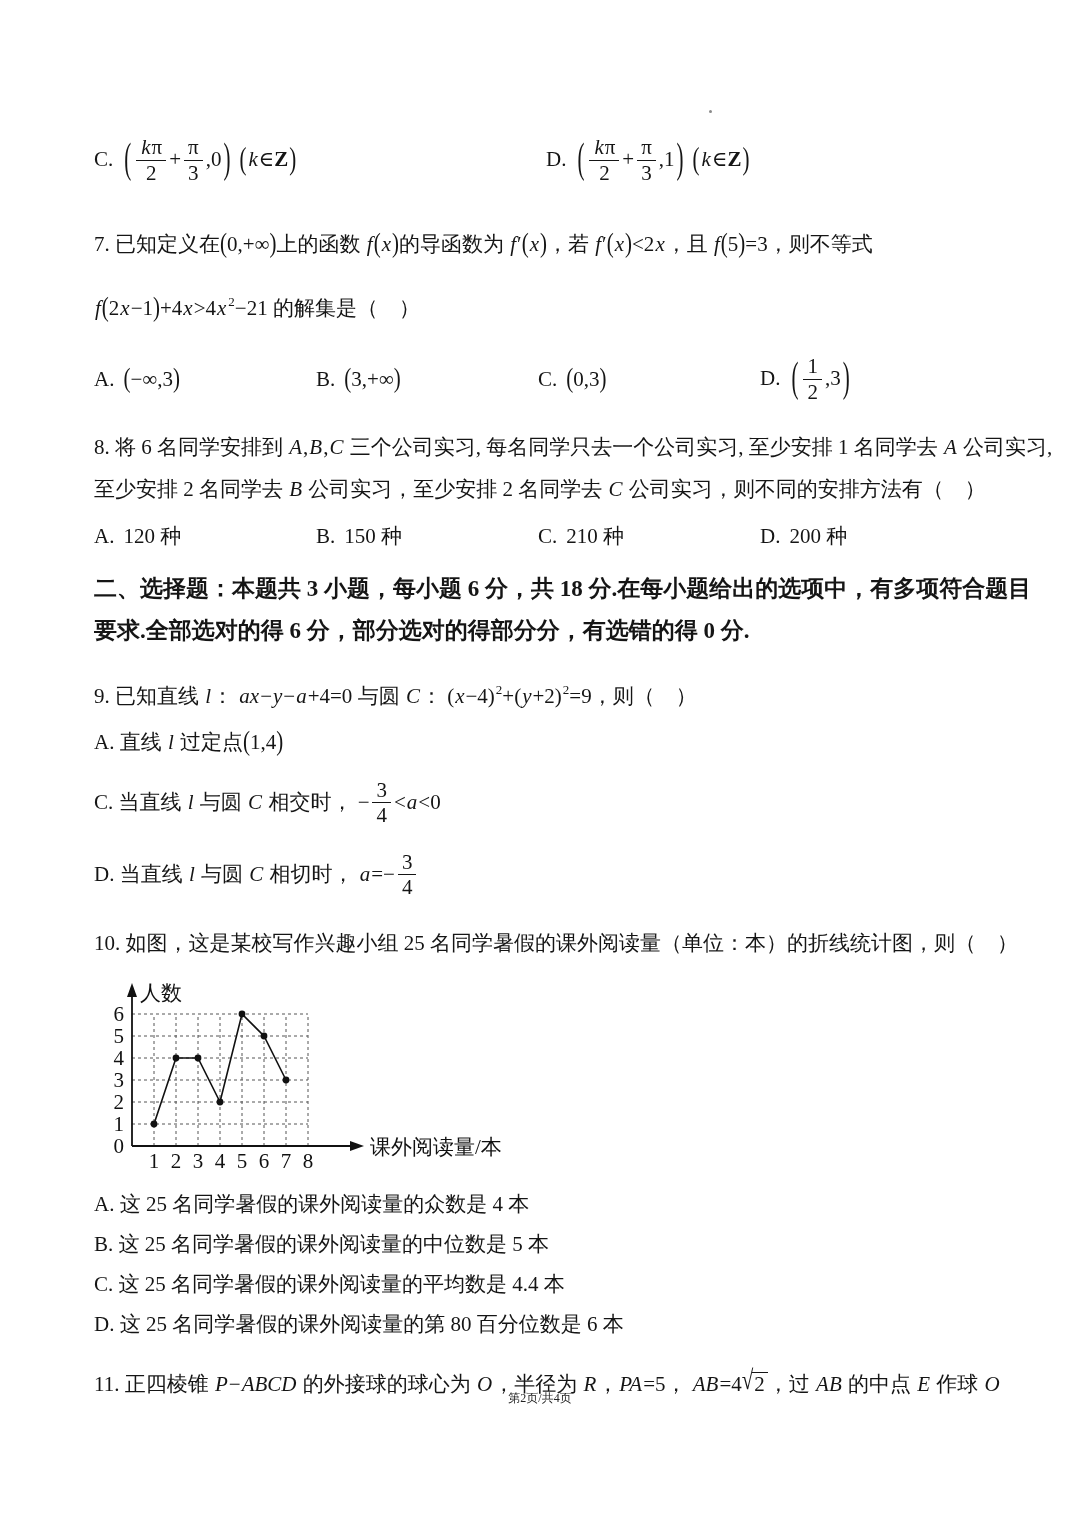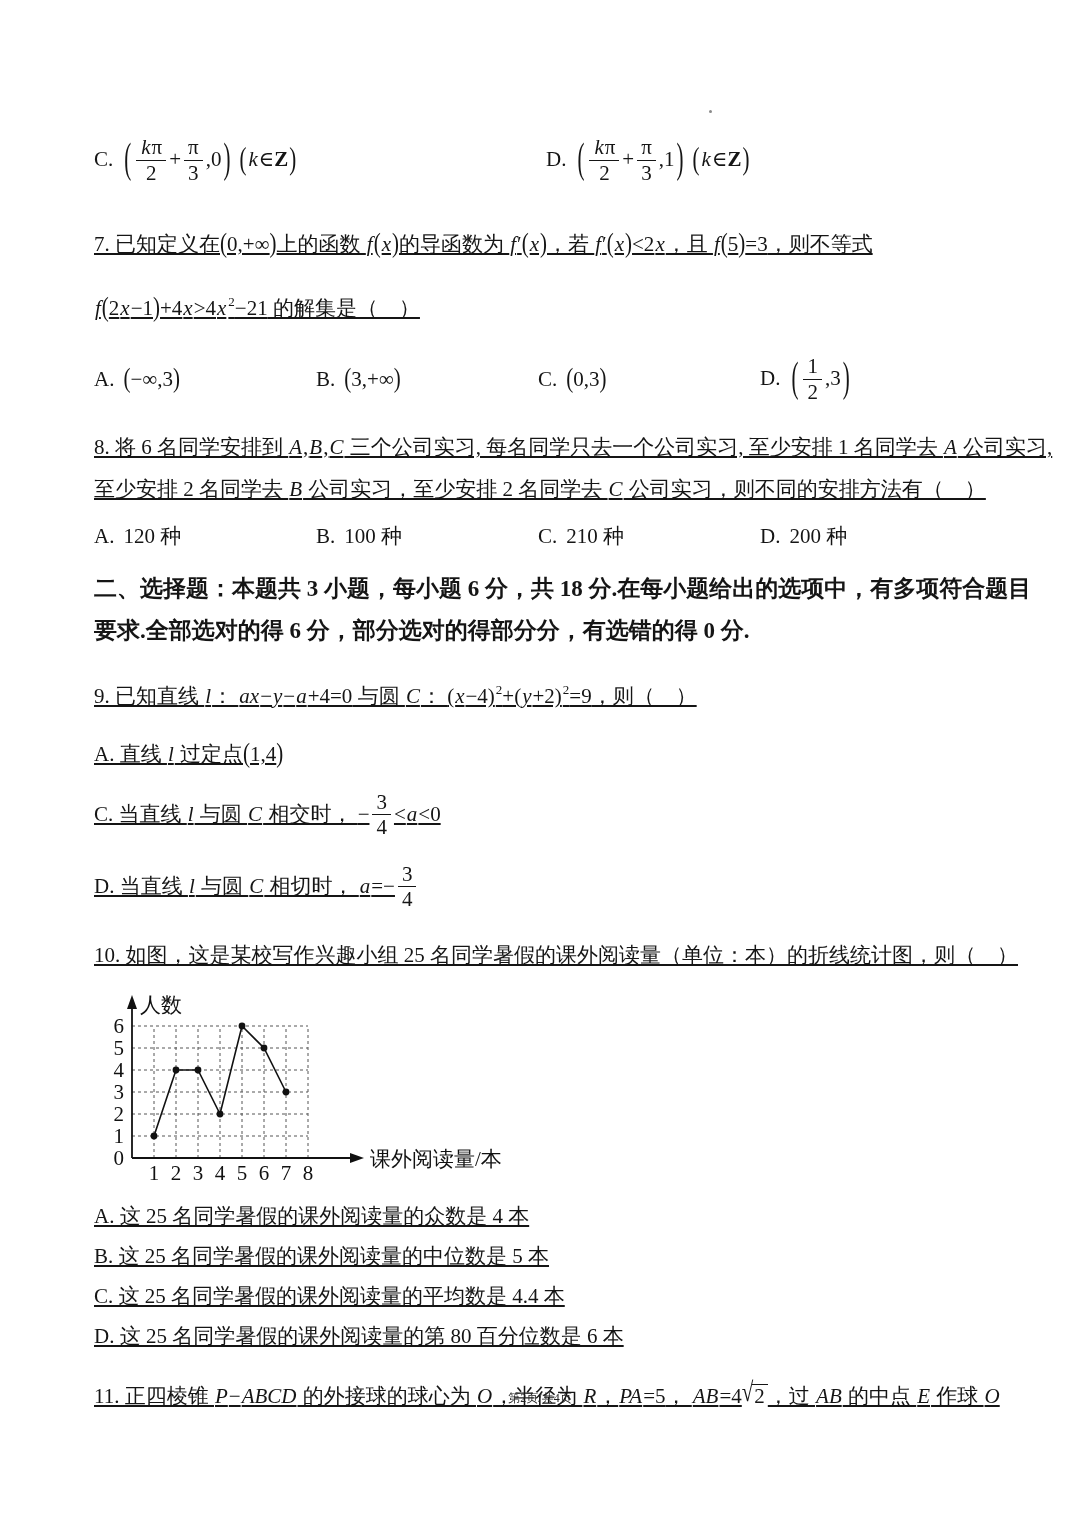--- a/index.html
+++ b/index.html
@@ -1,36 +1,36 @@
 <!DOCTYPE html>
 <html><head>
 <meta charset="utf-8">
 <style>
 *{margin:0;padding:0;box-sizing:border-box}
 html,body{background:#fff}
 body{width:1080px;height:1527px;position:relative;overflow:hidden;color:#151515;
   font-family:"Liberation Serif","DejaVu Serif",serif;}
 .page{position:absolute;inset:0;padding:118px 80px 0 94px;}
 .stray{position:absolute;left:709px;top:110px;width:3px;height:3px;background:#8a8a8a;border-radius:50%}
-.para{font-size:21px;white-space:nowrap;line-height:40px;text-decoration:underline;}
+.para{font-size:21px;white-space:nowrap;line-height:40px;}
 .row{display:flex;align-items:center;font-size:21px;white-space:nowrap}
 .q6row{height:84px}
 .q6row .cell1{width:452px}
 .m7a{margin-top:22px}
 .m7b{margin-top:18px}
 .opts{margin-top:16px}
 .opts .c{width:222px}
 .opts7{height:70px}
 .opts8{height:40px;margin-top:6px}
 .q8a{margin-top:12px;line-height:42px}
 .q8b{line-height:42px}
 .head{font-weight:700;font-size:23px;line-height:42px;white-space:nowrap}
 .headwrap{margin-top:12px}
 .q9stem{margin-top:16px;line-height:44px}
-.q9a{margin-top:14px;line-height:44px}
+.q9a{margin-top:2px;line-height:44px}
 .q9b{margin-top:14px;line-height:46px}
 .q9c{margin-top:6px;line-height:64px}
 .q9d{margin-top:8px;line-height:64px}
 .q10stem{margin-top:16px;line-height:42px}
 .chartwrap{margin-top:14px;margin-left:2px;height:198px}
 .q10opt{line-height:40px}
 .q10opts{margin-top:8px}
 .q11{margin-top:18px;line-height:44px}
 .footer{position:absolute;top:1390px;left:0;width:100%;text-align:center;
   font-size:12px;color:#222}
@@ -74,21 +74,21 @@
     <div class="c"><span class="olabel">B.</span><span class="mm"><span class="par med">(</span><span class="mm">3,+∞</span><span class="par med">)</span></span></div>
     <div class="c"><span class="olabel">C.</span><span class="mm"><span class="par med">(</span><span class="mm">0,3</span><span class="par med">)</span></span></div>
     <div><span class="olabel">D.</span><span class="mm"><span class="par big">(</span><span class="fr"><span class="fn">1</span><span class="fd">2</span></span><span class="mm">,3</span><span class="par big">)</span></span></div>
   </div>
 
   <p class="para q8a"><span>8. 将 6 名同学安排到 </span><span class="mm"><i>A</i>,<i>B</i>,<i>C</i></span><span> 三个公司实习, 每名同学只去一个公司实习, 至少安排 1 名同学去 </span><span class="mm"><i>A</i></span><span> 公司实习,</span></p>
   <p class="para q8b"><span>至少安排 2 名同学去 </span><span class="mm"><i>B</i></span><span> 公司实习，至少安排 2 名同学去 </span><span class="mm"><i>C</i></span><span> 公司实习，则不同的安排方法有（　）</span></p>
 
   <div class="row opts opts8">
     <div class="c"><span class="olabel">A.</span><span>120 种</span></div>
-    <div class="c"><span class="olabel">B.</span><span>100 种</span></div>
+    <div class="c"><span class="olabel">B.</span><span>150 种</span></div>
     <div class="c"><span class="olabel">C.</span><span>210 种</span></div>
     <div><span class="olabel">D.</span><span>200 种</span></div>
   </div>
 
   <div class="headwrap">
     <p class="head">二、选择题：本题共 3 小题，每小题 6 分，共 18 分.在每小题给出的选项中，有多项符合题目</p>
     <p class="head">要求.全部选对的得 6 分，部分选对的得部分分，有选错的得 0 分.</p>
   </div>
 
   <p class="para q9stem"><span>9. 已知直线 </span><span class="mm"><i>l</i></span><span>： </span><span class="mm"><i>ax</i>−<i>y</i>−<i>a</i>+4=0</span><span> 与圆 </span><span class="mm"><i>C</i></span><span>： </span><span class="mm">(<i>x</i>−4)</span><sup>2</sup><span class="mm">+(<i>y</i>+2)</span><sup>2</sup><span class="mm">=9</span><span>，则（　）</span></p>

